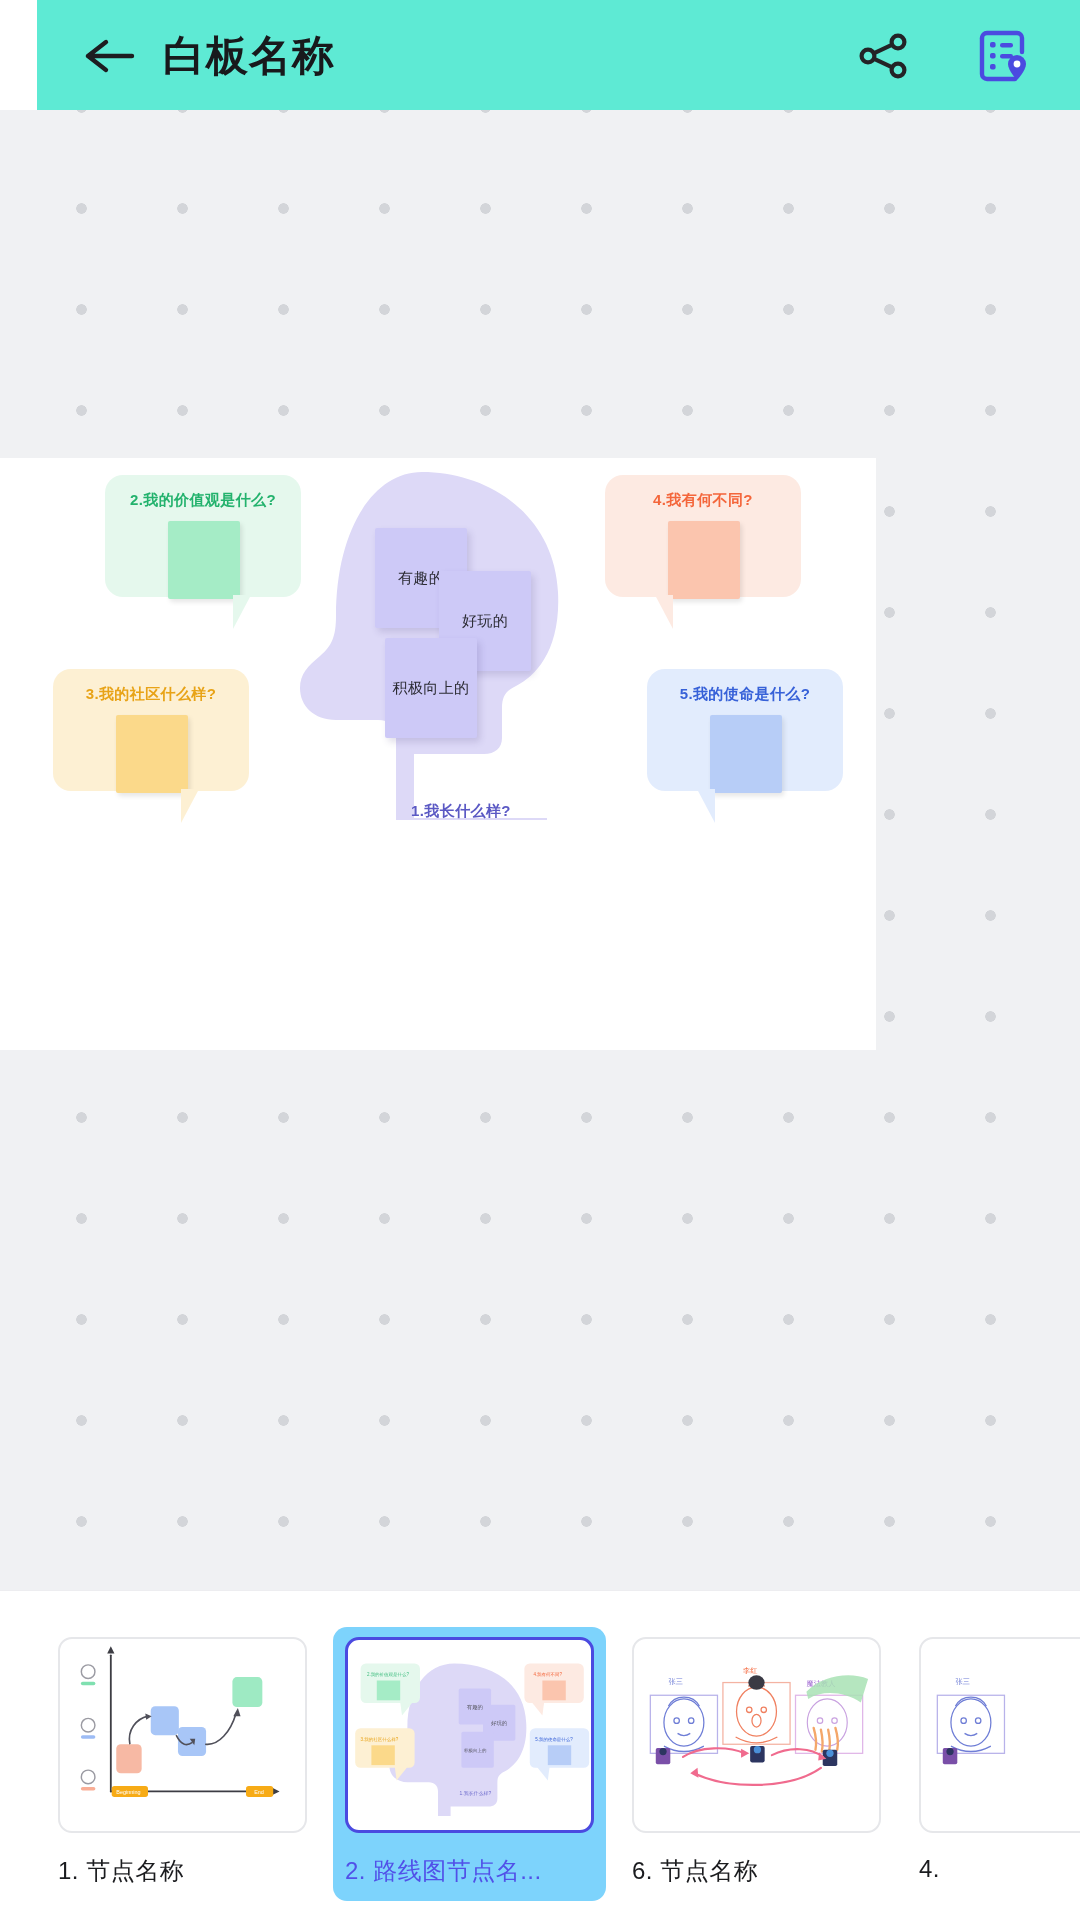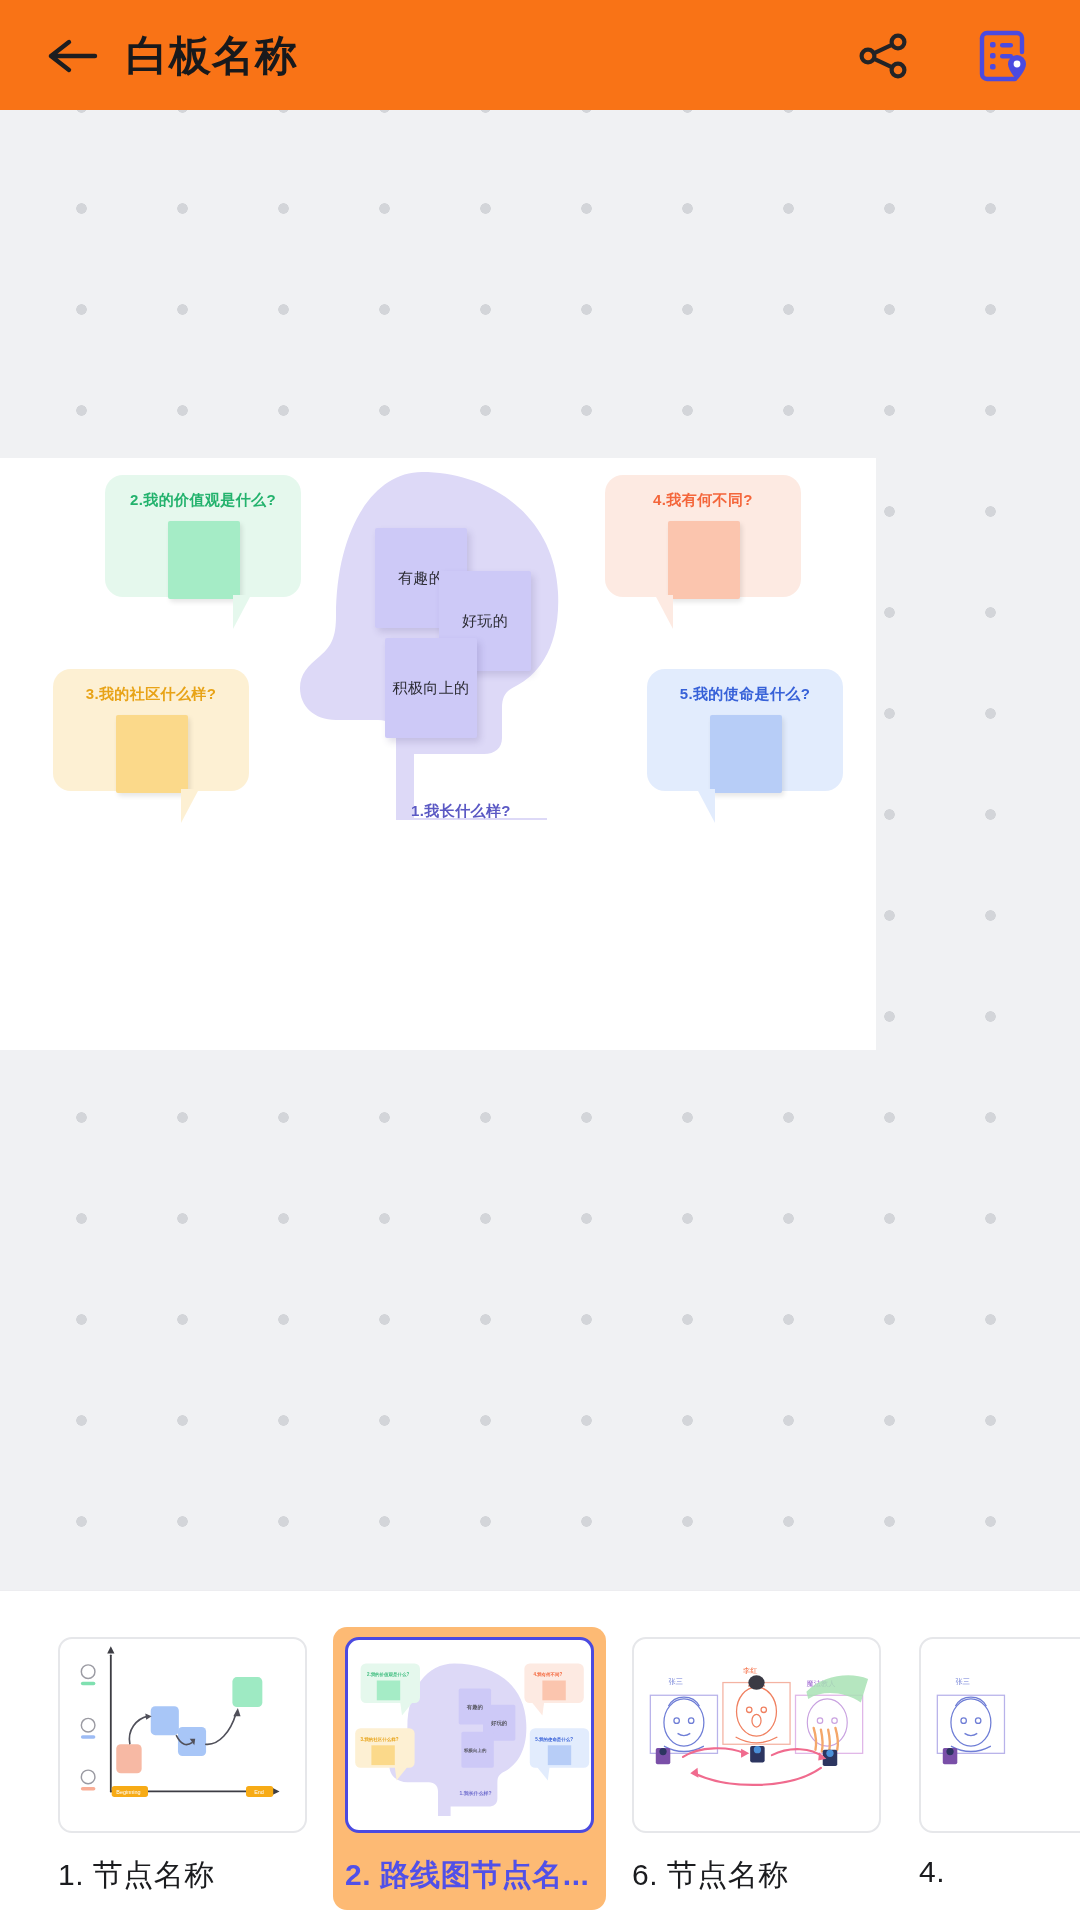--- a/index.html
+++ b/index.html
@@ -7,24 +7,24 @@
     width: 1080px; height: 1920px;
     background: #ffffff;
     font-family: "Liberation Sans", "DejaVu Sans", sans-serif;
     overflow: hidden;
   }
   .app { position: relative; width: 1080px; height: 1920px; display: flex; flex-direction: column; }
 
   
   .header {
     height: 110px; flex: 0 0 110px;
-    background: #f97316;
+    background: #5eead4;
     display: flex; align-items: center;
     padding: 2px 40px 0 42px;
-    position: relative; z-index: 20;
+    position: relative; z-index: 20; margin-left: 37px;
   }
   .back-btn {
     width: 62px; height: 62px;
     display: flex; align-items: center; justify-content: center;
     cursor: pointer;
   }
   .page-title {
     font-size: 42px; font-weight: 700; color: #18191c;
     margin-left: 22px; letter-spacing: 1px;
     white-space: nowrap;
@@ -147,32 +147,32 @@
   }
   .thumb-wrap {
     flex: 0 0 auto;
     width: 273px;
     padding: 10px 12px 14px 12px;
     border-radius: 14px;
     margin-right: 14px;
     display: flex; flex-direction: column;
     cursor: pointer;
   }
-  .thumb-wrap.selected { background: #fdba74; font-weight: bold; }
+  .thumb-wrap.selected { background: #7dd3fc; }
   .thumb-card {
     width: 100%; height: 196px;
     background: #ffffff;
     border: 2px solid #e6e7ea;
     border-radius: 14px;
     position: relative; overflow: hidden;
   }
   .thumb-wrap.selected .thumb-card { border: 3px solid #4b4ae0; }
   .thumb-label {
     margin-top: 22px;
-    font-size: 30px; color: #1b1c1f;
+    font-size: 24px; color: #1b1c1f;
     white-space: nowrap; overflow: hidden; text-overflow: ellipsis;
     letter-spacing: 0.5px;
   }
   .thumb-wrap.selected .thumb-label { color: #5150e8; }
 
   
   .mini { position: absolute; inset: 0; }
 </style>
 </head>
 <body>

